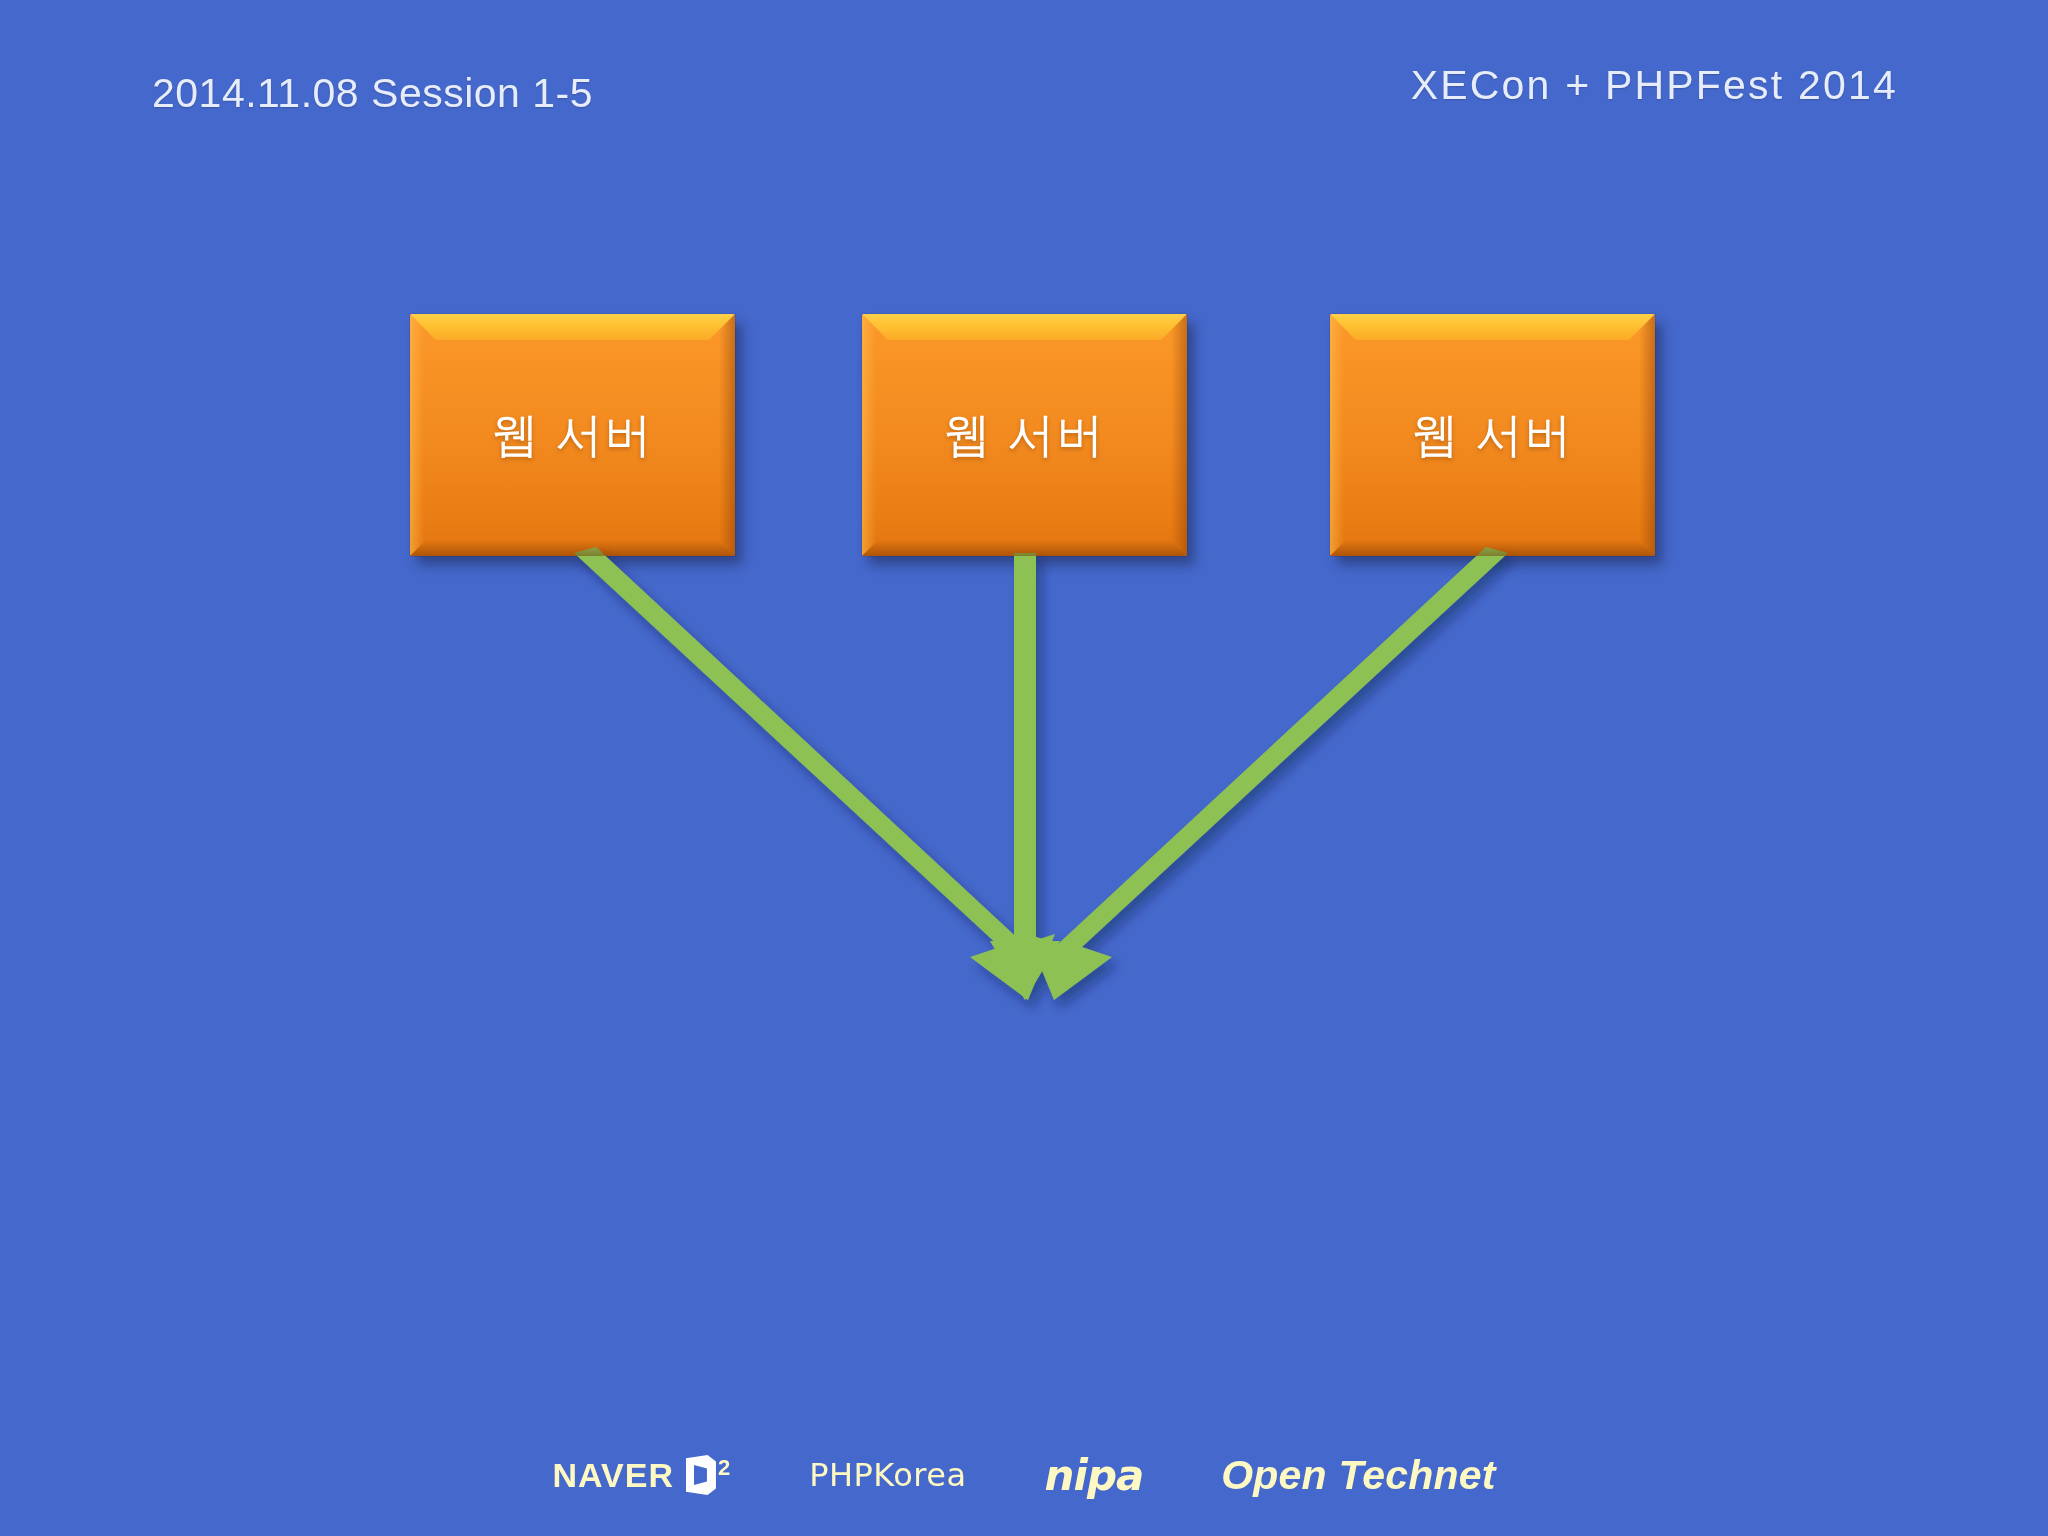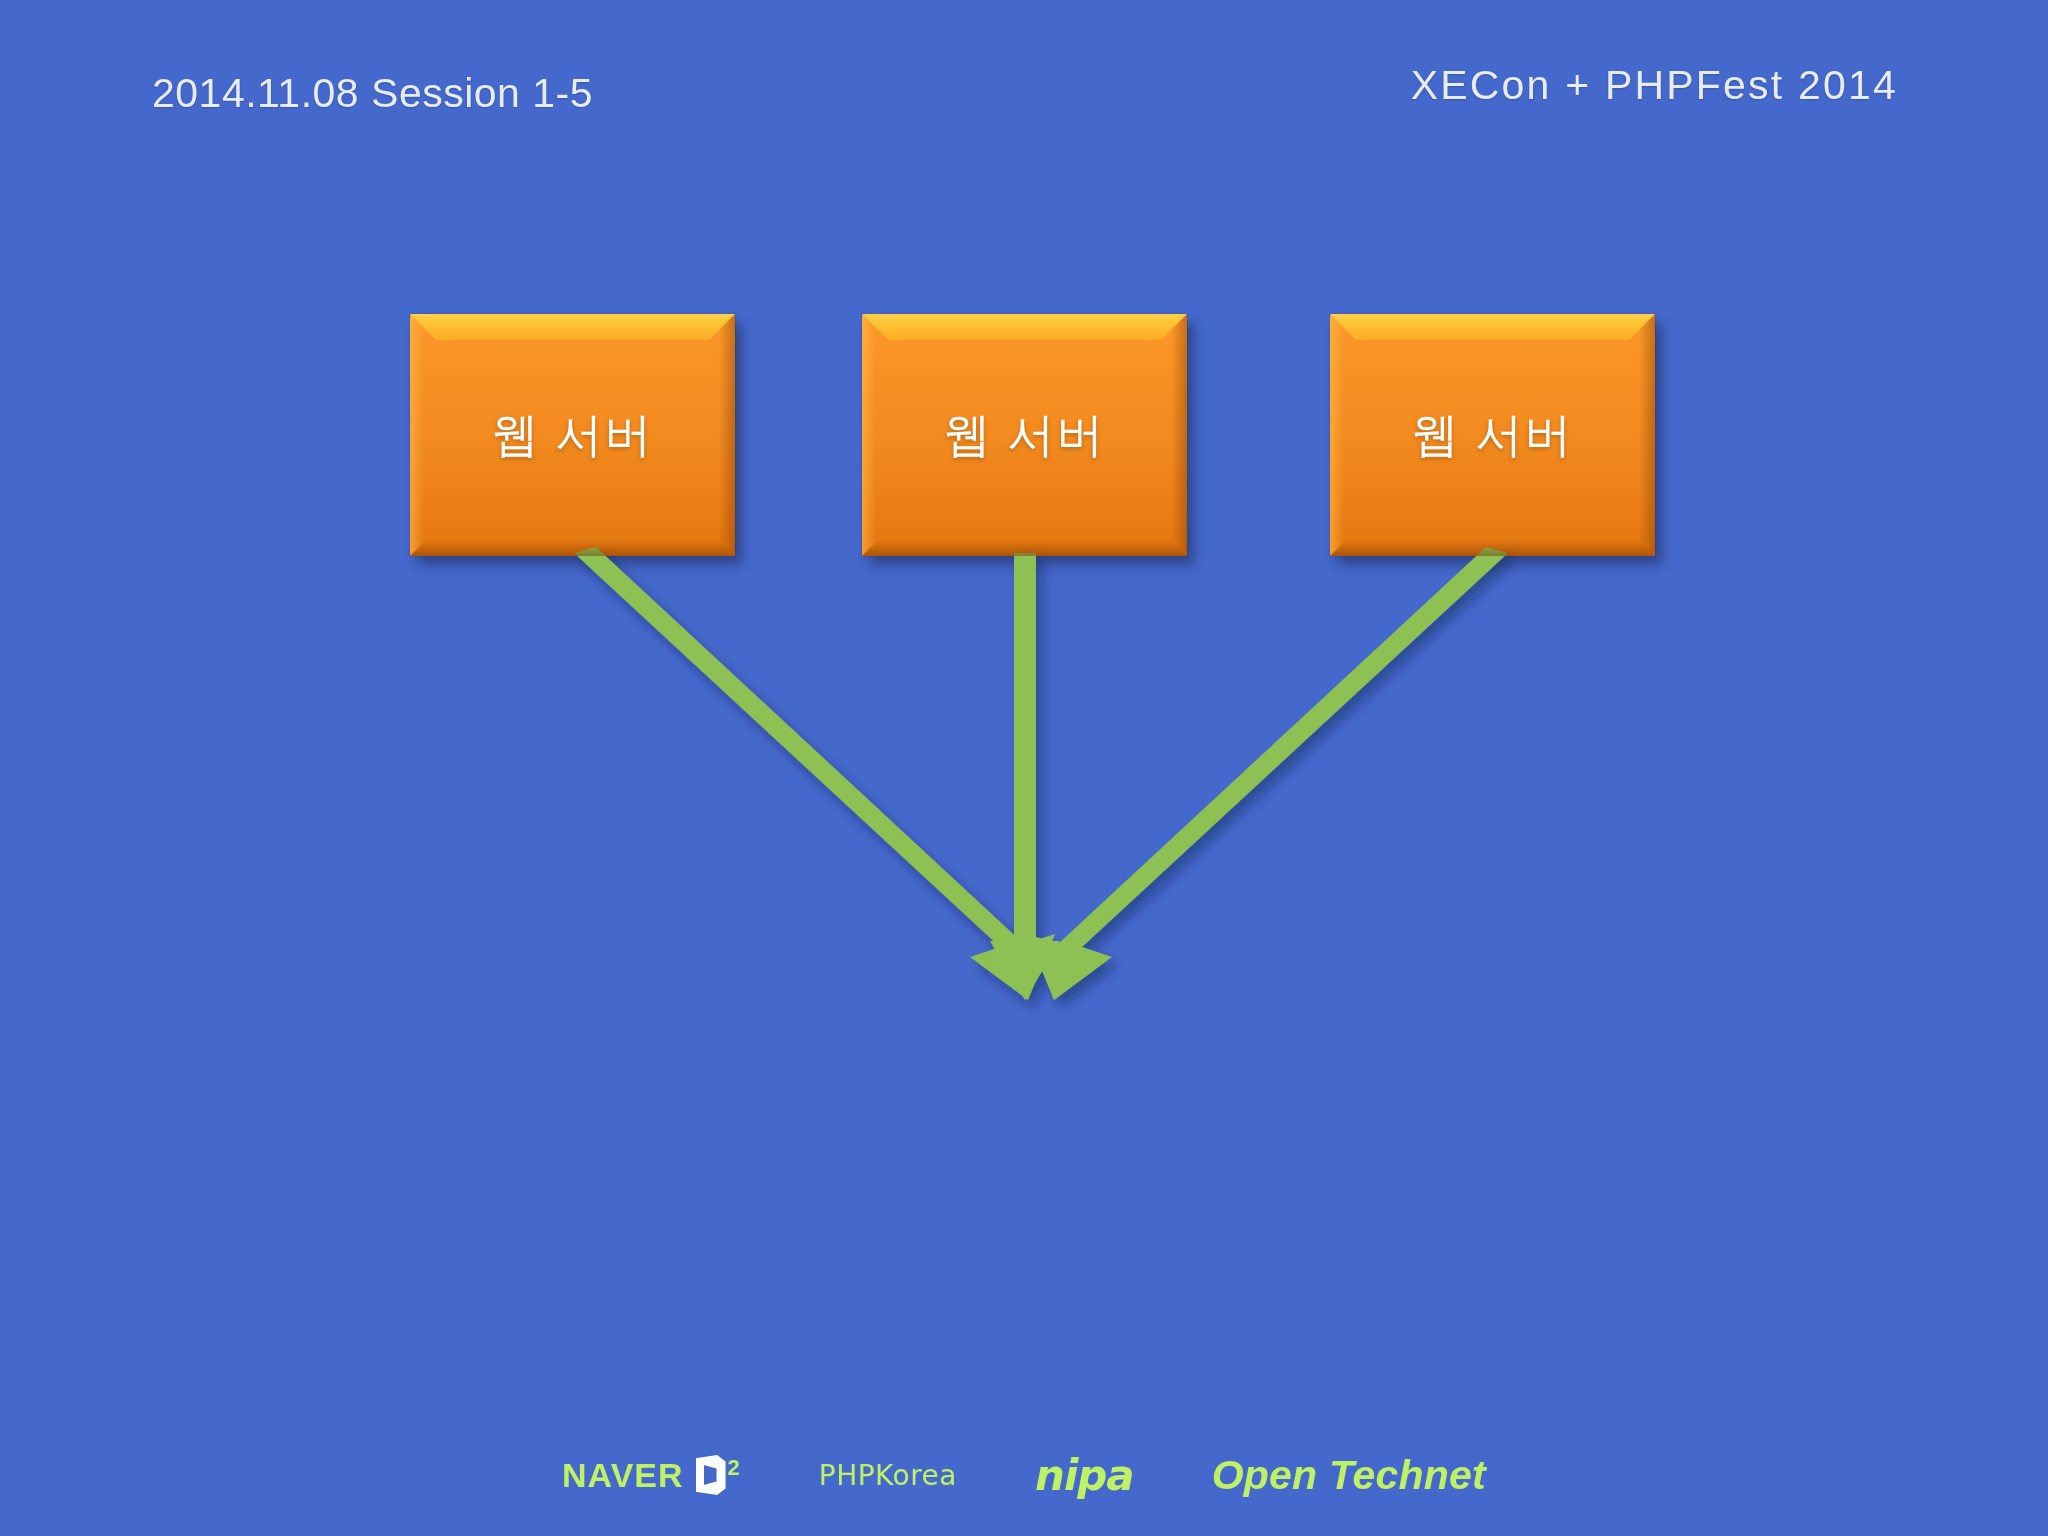--- a/index.html
+++ b/index.html
@@ -148,21 +148,21 @@
   #footer {
     position: absolute;
     left: 0;
     top: 1440px;
     width: 2048px;
     height: 70px;
     display: flex;
     align-items: center;
     justify-content: center;
     gap: 78px;
-    color: #bef264;
+    color: #fef9c3;
   }
   .logo { display: flex; align-items: center; white-space: nowrap; }
   .logo-naver {
     font-size: 34px; font-weight: bold; letter-spacing: 1px;
     font-family: "Liberation Sans", sans-serif;
   }
   .d2mark {
     display: inline-flex; align-items: flex-start;
     margin-left: 12px; font-size: 36px; font-weight: bold;
   }
@@ -176,21 +176,21 @@
   .d2mark .dshape::after {
     content: "";
     position: absolute;
     left: 8px; top: 10px;
     width: 13px; height: 20px;
     background: #4568cc;
     clip-path: polygon(0 0, 100% 18%, 100% 82%, 0 100%);
   }
   .d2mark .sup { font-size: 22px; line-height: 1; margin-left: 2px; margin-top: 2px; font-weight: bold; }
   .logo-phpkorea {
-    font-size: 28px; letter-spacing: 0.5px;
+    font-size: 32px; letter-spacing: 0.5px;
     font-family: "DejaVu Sans", sans-serif;
   }
   .logo-nipa {
     font-size: 42px; font-weight: bold; font-style: italic;
     letter-spacing: -1px;
     font-family: "DejaVu Sans", sans-serif;
   }
   .logo-technet {
     font-size: 41px; font-weight: bold; font-style: italic;
     letter-spacing: 0.2px;

